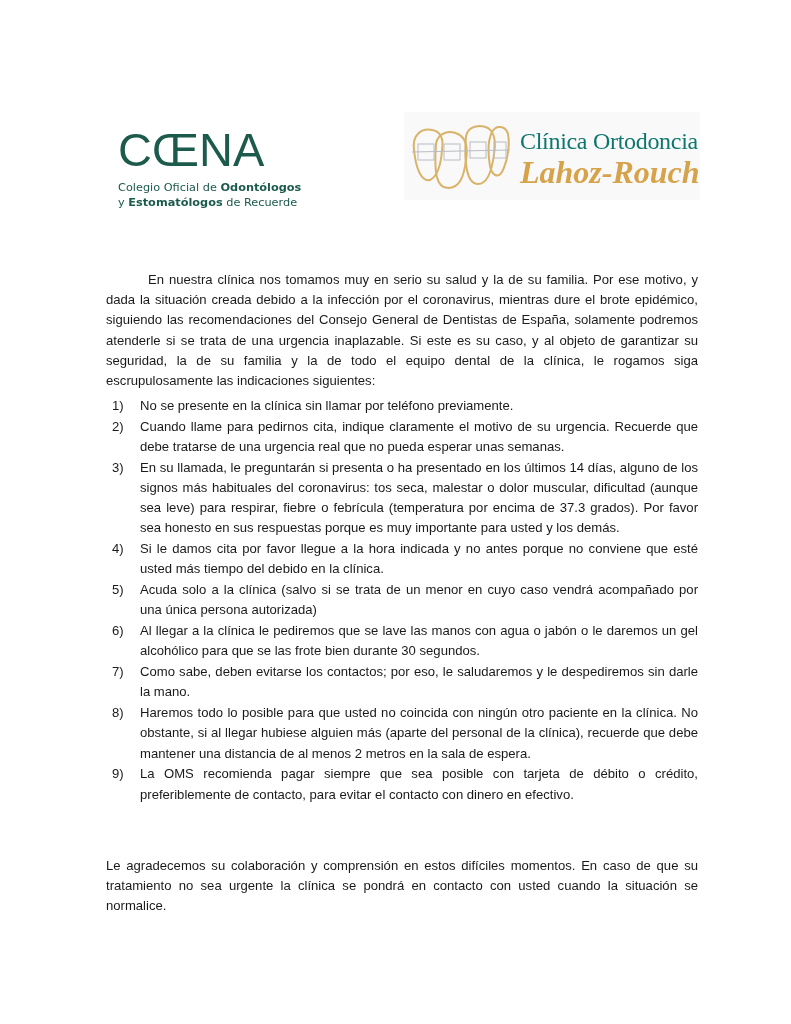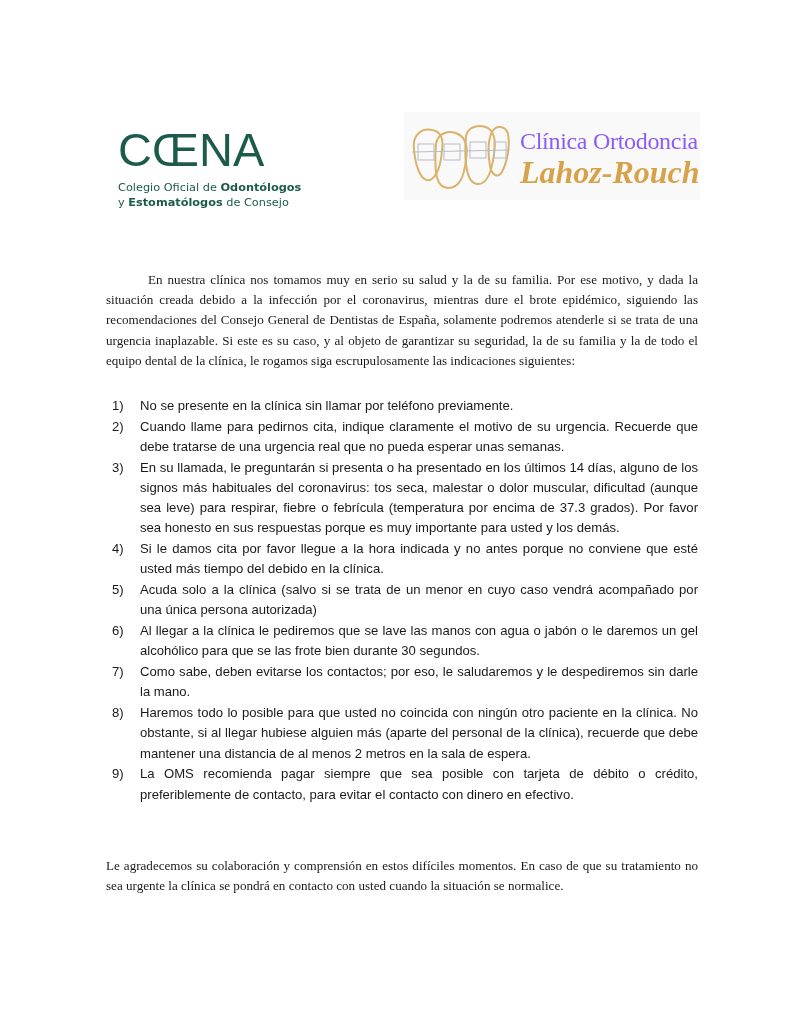--- a/index.html
+++ b/index.html
@@ -8,42 +8,42 @@
 
   
   .coena { position: absolute; left: 118px; top: 126px; width: 200px; }
   .coena-word { font-family: Liberation Sans, sans-serif; font-size: 47px; line-height: 48px; color: #1c5a4c; letter-spacing: 0px; font-weight: normal; }
   .coena-sub { font-family: "DejaVu Sans", sans-serif; font-size: 11.3px; line-height: 15px; color: #1c5a4c; margin-top: 6px; white-space: nowrap; }
   .coena-sub b { font-weight: bold; }
 
   
   .clinic { position: absolute; left: 404px; top: 112px; width: 296px; height: 88px; background: #f9f9f9; }
   .clinic svg { position: absolute; left: 6px; top: 8px; }
-  .clinic-title { position: absolute; left: 116px; top: 16px; font-family: "Liberation Serif", serif; font-size: 24px; color: #8b5cf6; white-space: nowrap; letter-spacing: -0.3px; }
+  .clinic-title { position: absolute; left: 116px; top: 16px; font-family: "Liberation Serif", serif; font-size: 24px; color: #0f766e; white-space: nowrap; letter-spacing: -0.3px; }
   .clinic-name { position: absolute; left: 116px; top: 42px; font-family: "Liberation Serif", serif; font-style: italic; font-weight: bold; font-size: 32px; color: #d6a24a; white-space: nowrap; }
 
   
-  .text { position: absolute; left: 106px; width: 592px; font-family: Liberation Serif, serif; font-size: 13.1px; line-height: 20.2px; color: #1a1a1a; text-align: justify; }
+  .text { position: absolute; left: 106px; width: 592px; font-family: Liberation Sans, sans-serif; font-size: 13.1px; line-height: 20.2px; color: #1a1a1a; text-align: justify; }
   .intro { top: 270px; text-indent: 42px; }
   .list { position: absolute; left: 106px; top: 396px; width: 592px; margin: 0; padding: 0; list-style: none; font-family: "Liberation Sans", sans-serif; font-size: 13.1px; line-height: 20.2px; color: #1a1a1a; }
   .list li { position: relative; padding-left: 34px; margin-bottom: 0.6px; text-align: justify; }
   .list li .num { position: absolute; left: 6px; top: 0; }
   .list li.ten .num { left: 0px; }
   .closing { top: 856px; }
 </style>
 </head>
 <body>
 
 <div class="page">
 
   <div class="coena">
     <div class="coena-word">CŒNA</div>
     <div class="coena-sub">
       <div><span>Colegio Oficial de </span><b>Odontólogos</b></div>
-      <div><span>y </span><b>Estomatólogos</b><span> de Consejo</span></div>
+      <div><span>y </span><b>Estomatólogos</b><span> de Recuerde</span></div>
     </div>
   </div>
 
   <div class="clinic">
     <svg width="104" height="74" viewBox="0 0 104 74">
       <g fill="none" stroke="#d9b36a" stroke-width="2">
         <path d="M4 30 C2 14 12 8 22 10 C30 11 34 18 32 30 C31 44 28 56 20 60 C12 62 6 50 4 30 Z"></path>
         <path d="M26 24 C28 12 40 10 48 14 C56 18 58 28 56 40 C54 56 50 68 38 68 C26 68 24 52 26 24 Z"></path>
         <path d="M56 16 C58 6 70 4 78 8 C84 12 86 22 84 34 C82 50 78 64 68 64 C56 64 54 40 56 16 Z"></path>
         <path d="M82 12 C86 4 96 6 98 14 C100 24 98 40 92 52 C88 58 82 56 80 46 C78 34 78 20 82 12 Z"></path>

